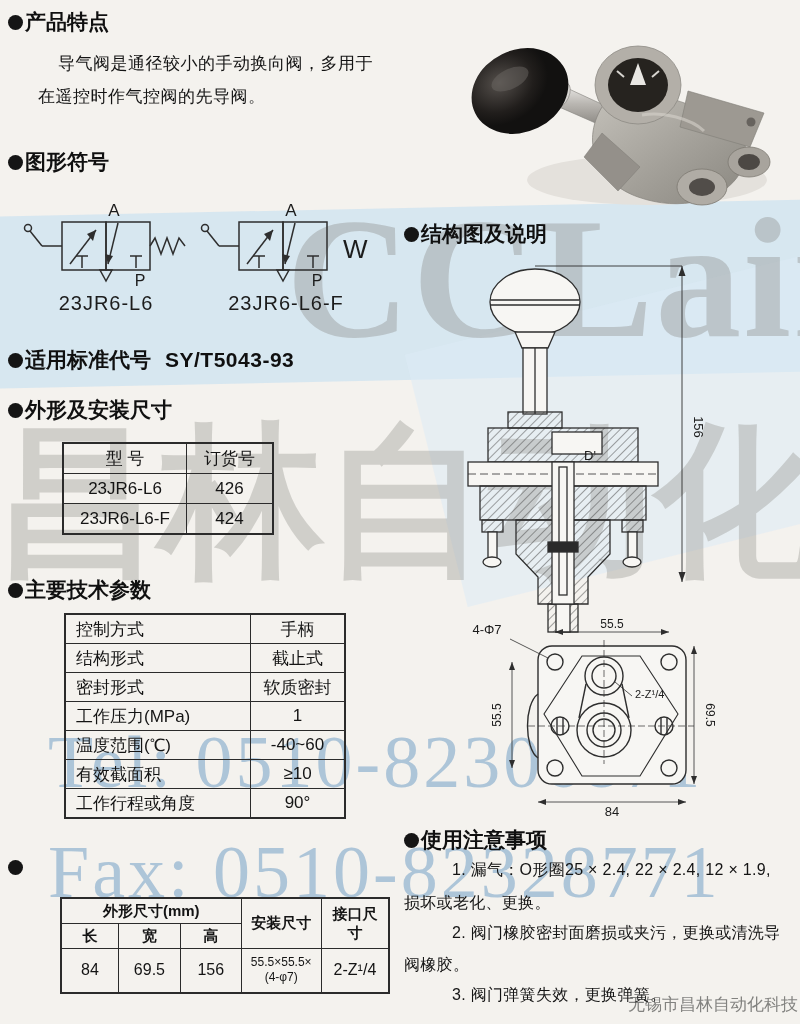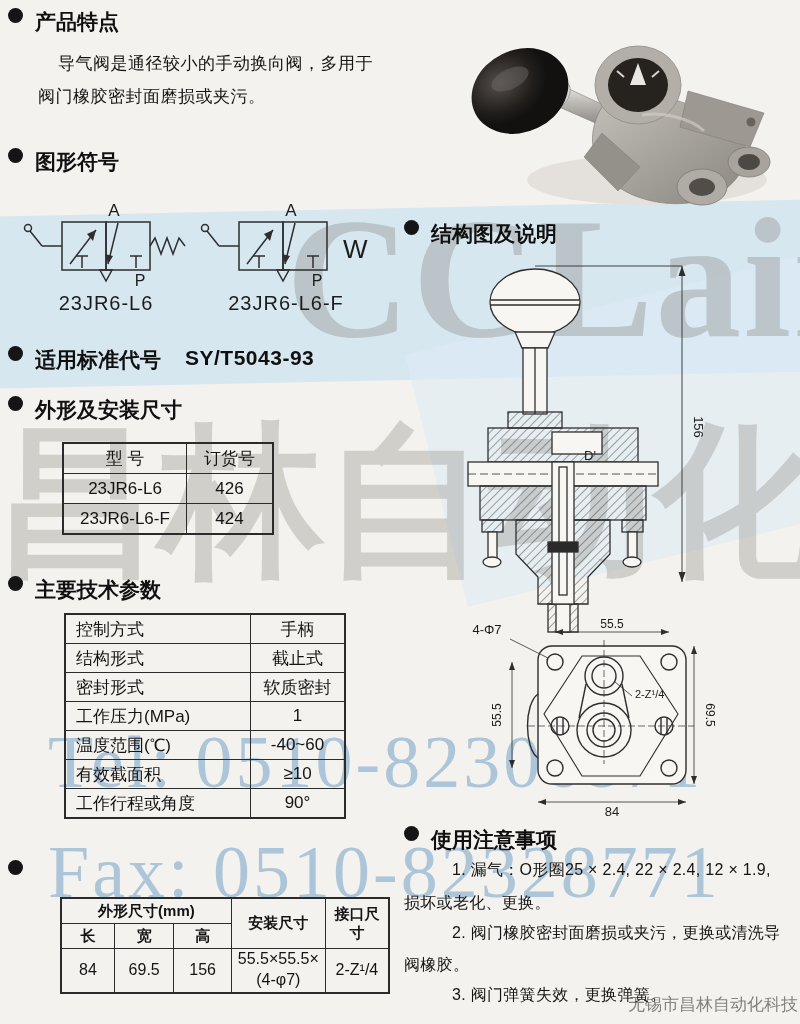--- a/index.html
+++ b/index.html
@@ -14,58 +14,58 @@
   .brand-latin{top:180px;left:286px;font-size:172px;font-weight:bold;
         font-family:"Liberation Serif",serif;color:rgba(140,140,138,.38);letter-spacing:2px;}
   .brand-cn{top:392px;left:-6px;font-size:165px;font-weight:bold;color:rgba(138,136,132,.33);}
   .tel{top:720px;left:48px;font-size:74px;font-family:"Liberation Serif",serif;
         color:rgba(122,163,200,.58);letter-spacing:3px;}
   .fax{top:830px;left:48px;font-size:74px;font-family:"Liberation Serif",serif;
         color:rgba(122,163,200,.58);letter-spacing:3px;}
   .footer-wm{top:993px;left:628px;font-size:17px;color:rgba(118,118,115,.9);}
   
   .sec{position:absolute;z-index:2;}
-  .hd{display:flex;gap:12px;font-weight:bold;font-size:21px;color:#101010;}
+  .hd{display:flex;align-items:center;gap:2px;font-weight:bold;font-size:21px;color:#101010;}
   .hd .dot{width:15px;height:15px;border-radius:50%;background:#151515;flex:0 0 auto;}
   .hd .code{margin-left:12px;font-size:21px;letter-spacing:.5px;}
   .para{font-size:17px;letter-spacing:.5px;}
   .note-line{font-size:16px;letter-spacing:.3px;}
   table.tbl{border-collapse:collapse;border:2.5px solid #2b2b2b;background:transparent;}
   table.tbl th,table.tbl td{border:1.6px solid #2b2b2b;text-align:center;font-weight:normal;
         font-size:17px;padding:0 6px;}
   #ordering-table{width:212px;}
   #ordering-table th,#ordering-table td{height:29px;}
   #params-table{width:282px;}
   #params-table td{height:28px;}
   #params-table td.lbl{text-align:left;padding-left:10px;}
   #dims-table{width:330px;}
   #dims-table th{font-size:15px;font-weight:bold;height:24px;}
   #dims-table td{font-size:16px;}
-  #dims-table .mount{font-size:16px;line-height:1.3;}
+  #dims-table .mount{font-size:12px;line-height:1.3;}
   svg text{font-family:"Liberation Sans",sans-serif;fill:#1c1c1c;}
 </style>
 </head>
 <body>
 
 <div id="page">
 
   <div class="wm band"></div>
   <div class="wm band2"></div>
   <div class="wm brand-latin">CCLair</div>
   <div class="wm brand-cn">昌林自动化</div>
   <div class="wm tel">Tel: 0510-82306871</div>
   <div class="wm fax">Fax: 0510-82328771</div>
   <div class="wm footer-wm">无锡市昌林自动化科技</div>
 
   <div class="sec hd" style="left:8px;top:8px">
     <span class="dot"></span>
     <span>产品特点</span>
   </div>
   <div class="sec para" style="left:58px;top:52px">导气阀是通径较小的手动换向阀，多用于</div>
-  <div class="sec para" style="left:38px;top:85px">阀门橡胶密封面磨损或夹污。</div>
+  <div class="sec para" style="left:38px;top:85px">在遥控时作气控阀的先导阀。</div>
 
   <svg class="sec" style="left:452px;top:15px" width="340" height="200" viewBox="0 0 340 200">
     <defs>
       <radialGradient id="gknob" cx="35%" cy="30%">
           <stop offset="0%" stop-color="#55504c"></stop>
           <stop offset="70%" stop-color="#211e1c"></stop>
           <stop offset="100%" stop-color="#121110"></stop>
         </radialGradient>
       <linearGradient id="gchrome" x1="0" y1="0" x2="0" y2="1">
           <stop offset="0%" stop-color="#efeeec"></stop>

